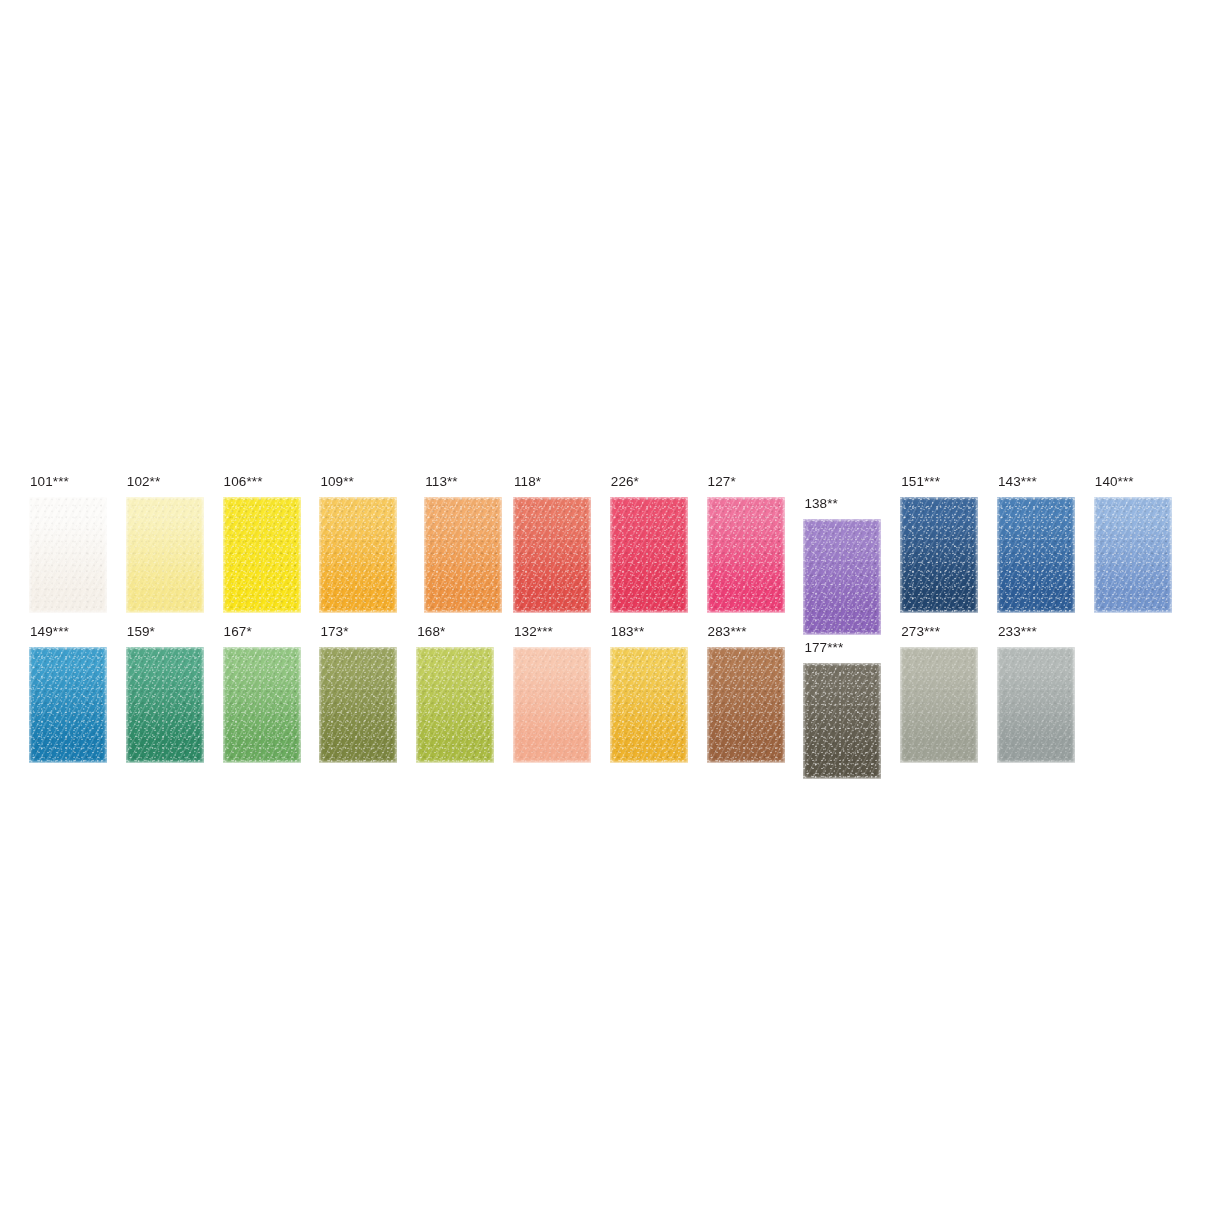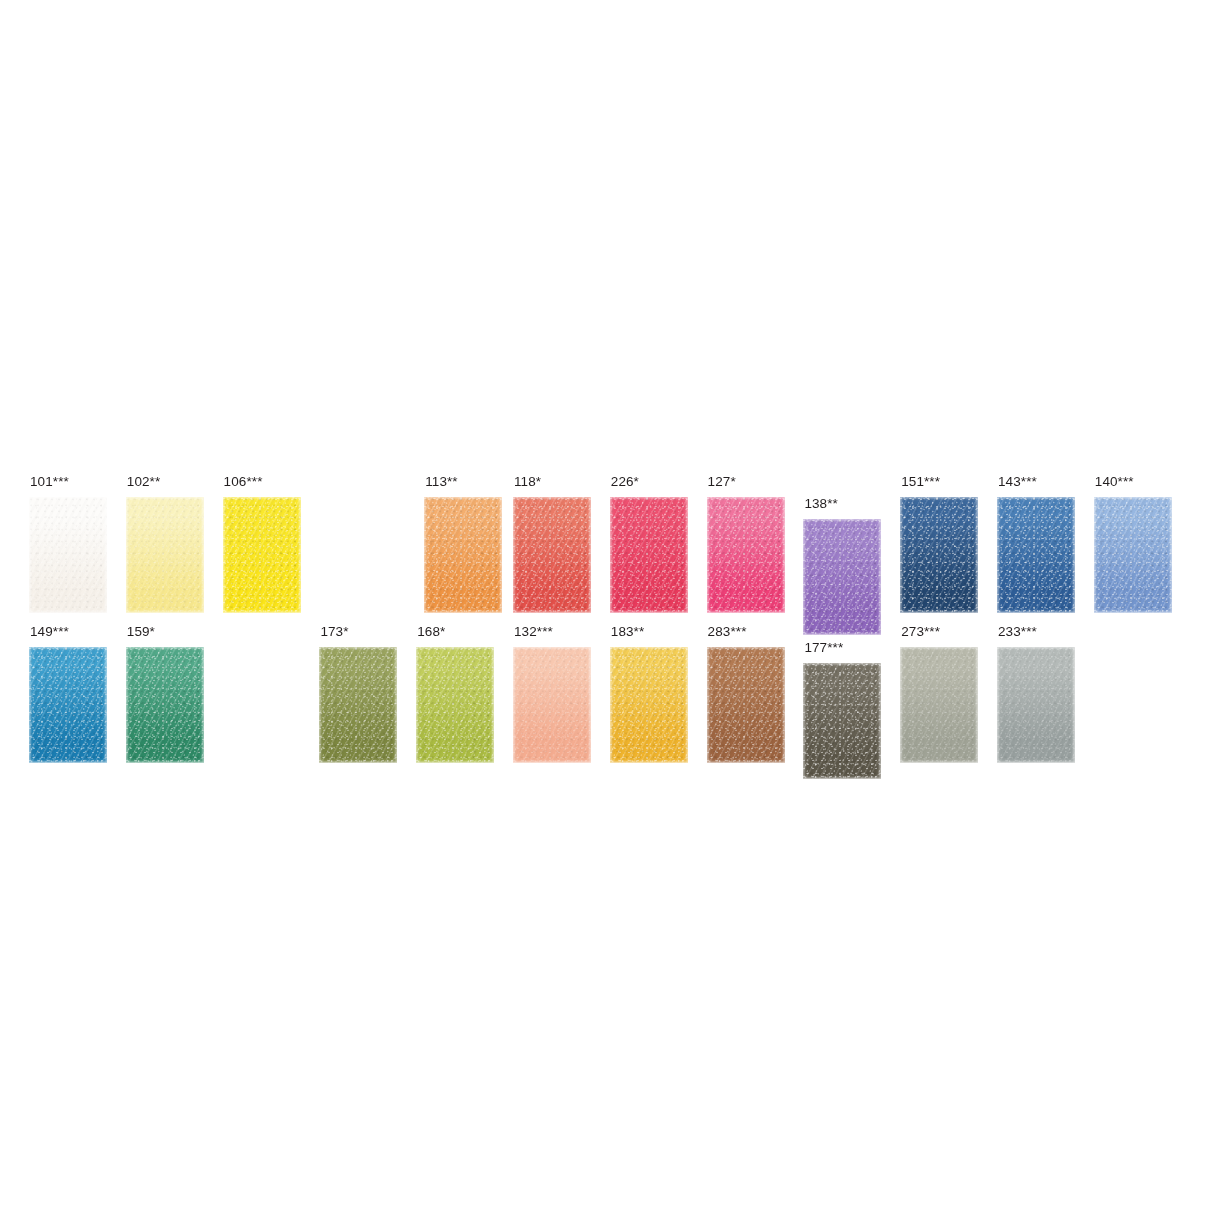--- a/index.html
+++ b/index.html
@@ -160,20 +160,30 @@
       <div class="swatch-cell" style="left: 193.6px;">
         <div class="swatch-label">106***</div>
         <div class="swatch-chip normal">
           <div class="swatch-fill" style="background: linear-gradient(rgb(250, 232, 43) 0%, rgb(250, 232, 43) 18%, rgb(251, 229, 25) 82%, rgb(251, 229, 25) 100%);"></div>
           <div class="grain"></div>
           <div class="grain2"></div>
           <div class="stroke-hatch"></div>
           <div class="edge-soft"></div>
         </div>
       </div>
+      <div class="swatch-cell" style="left: 290.4px;">
+        <div class="swatch-label">109**</div>
+        <div class="swatch-chip normal">
+          <div class="swatch-fill" style="background: linear-gradient(rgb(249, 203, 94) 0%, rgb(249, 203, 94) 18%, rgb(246, 174, 42) 82%, rgb(246, 174, 42) 100%);"></div>
+          <div class="grain"></div>
+          <div class="grain2"></div>
+          <div class="stroke-hatch"></div>
+          <div class="edge-soft"></div>
+        </div>
+      </div>
       <div class="swatch-cell" style="left: 387.2px; margin-left: 8px;">
         <div class="swatch-label">113**</div>
         <div class="swatch-chip normal">
           <div class="swatch-fill" style="background: linear-gradient(rgb(244, 174, 110) 0%, rgb(244, 174, 110) 18%, rgb(239, 148, 67) 82%, rgb(239, 148, 67) 100%);"></div>
           <div class="grain"></div>
           <div class="grain2"></div>
           <div class="stroke-hatch"></div>
           <div class="edge-soft"></div>
         </div>
       </div>
@@ -262,20 +272,30 @@
       <div class="swatch-cell" style="left: 96.8px;">
         <div class="swatch-label">159*</div>
         <div class="swatch-chip normal">
           <div class="swatch-fill" style="background: linear-gradient(rgb(82, 169, 137) 0%, rgb(82, 169, 137) 18%, rgb(46, 138, 102) 82%, rgb(46, 138, 102) 100%);"></div>
           <div class="grain"></div>
           <div class="grain2"></div>
           <div class="stroke-hatch"></div>
           <div class="edge-soft"></div>
         </div>
       </div>
+      <div class="swatch-cell" style="left: 193.6px;">
+        <div class="swatch-label">167*</div>
+        <div class="swatch-chip normal">
+          <div class="swatch-fill" style="background: linear-gradient(rgb(147, 199, 131) 0%, rgb(147, 199, 131) 18%, rgb(107, 172, 95) 82%, rgb(107, 172, 95) 100%);"></div>
+          <div class="grain"></div>
+          <div class="grain2"></div>
+          <div class="stroke-hatch"></div>
+          <div class="edge-soft"></div>
+        </div>
+      </div>
       <div class="swatch-cell" style="left: 290.4px; padding-left: 20px;">
         <div class="swatch-label">173*</div>
         <div class="swatch-chip normal">
           <div class="swatch-fill" style="background: linear-gradient(rgb(154, 164, 95) 0%, rgb(154, 164, 95) 18%, rgb(125, 135, 65) 82%, rgb(125, 135, 65) 100%);"></div>
           <div class="grain"></div>
           <div class="grain2"></div>
           <div class="stroke-hatch"></div>
           <div class="edge-soft"></div>
         </div>
       </div>

